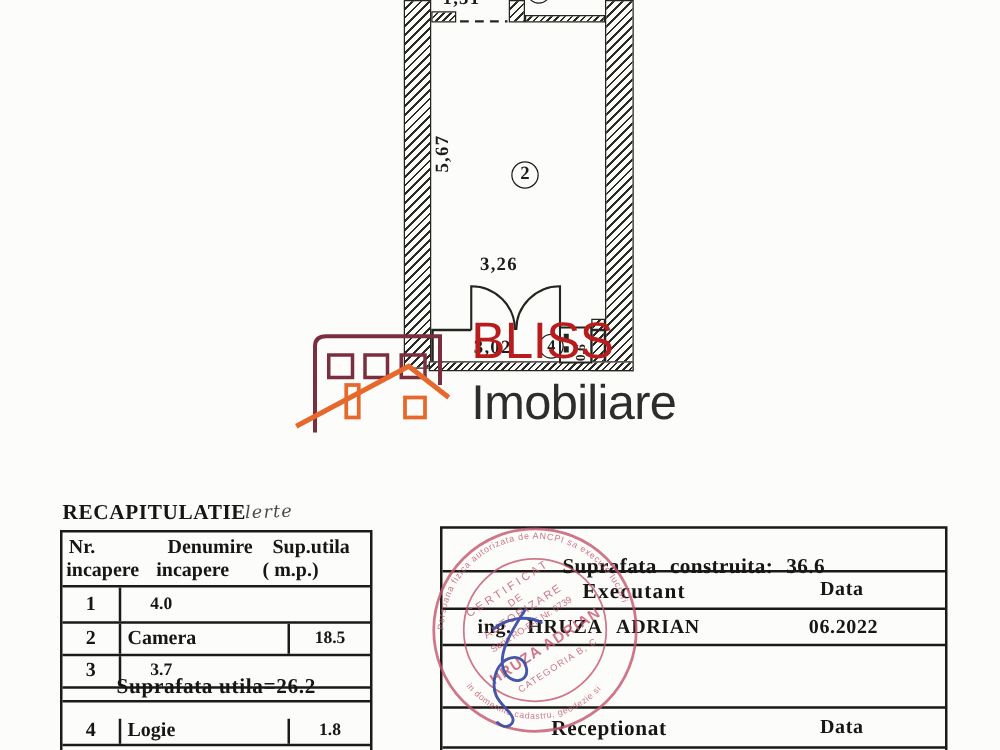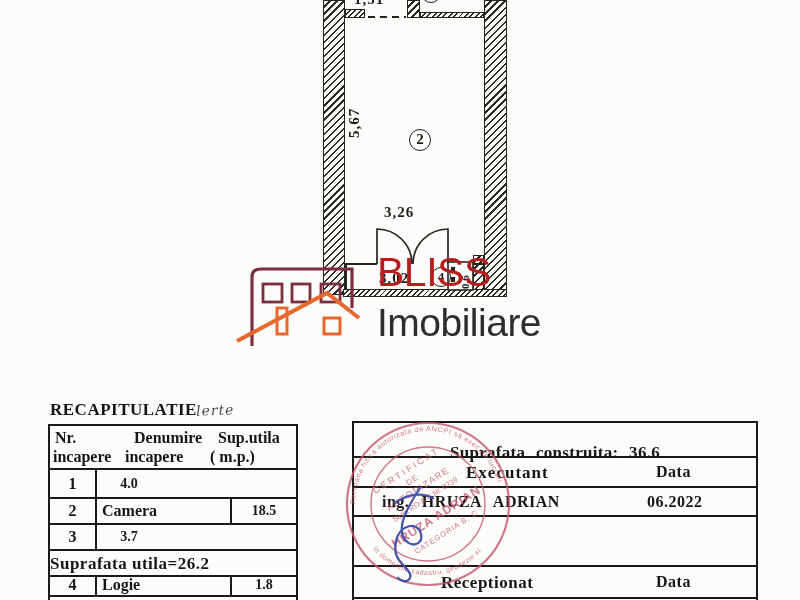--- a/index.html
+++ b/index.html
@@ -105,21 +105,21 @@
     </div>
     <div class="trow doc-text" style="top:73px;height:26px;">
       <div class="cell-num">2</div>
       <div class="cell-name">Camera</div>
       <div class="cell-area">18.5</div>
     </div>
     <div class="trow doc-text" style="top:99px;height:26px;">
       <div class="cell-num">3</div>
       <div class="cell-area">3.7</div>
     </div>
-    <div class="trow doc-text" style="top:127px;height:24px;justify-content:flex-start;">
+    <div class="trow doc-text" style="top:112px;height:24px;justify-content:center;">
       <span style="font-size:17px;letter-spacing:0.5px;">Suprafata utila=26.2</span>
     </div>
     <div class="trow doc-text" style="top:149px;height:22px;">
       <div class="cell-num">4</div>
       <div class="cell-name">Logie</div>
       <div class="cell-area">1.8</div>
     </div>
   </div>
 
   <div class="tbl" style="left:352px;top:421px;width:406px;height:189px;">

